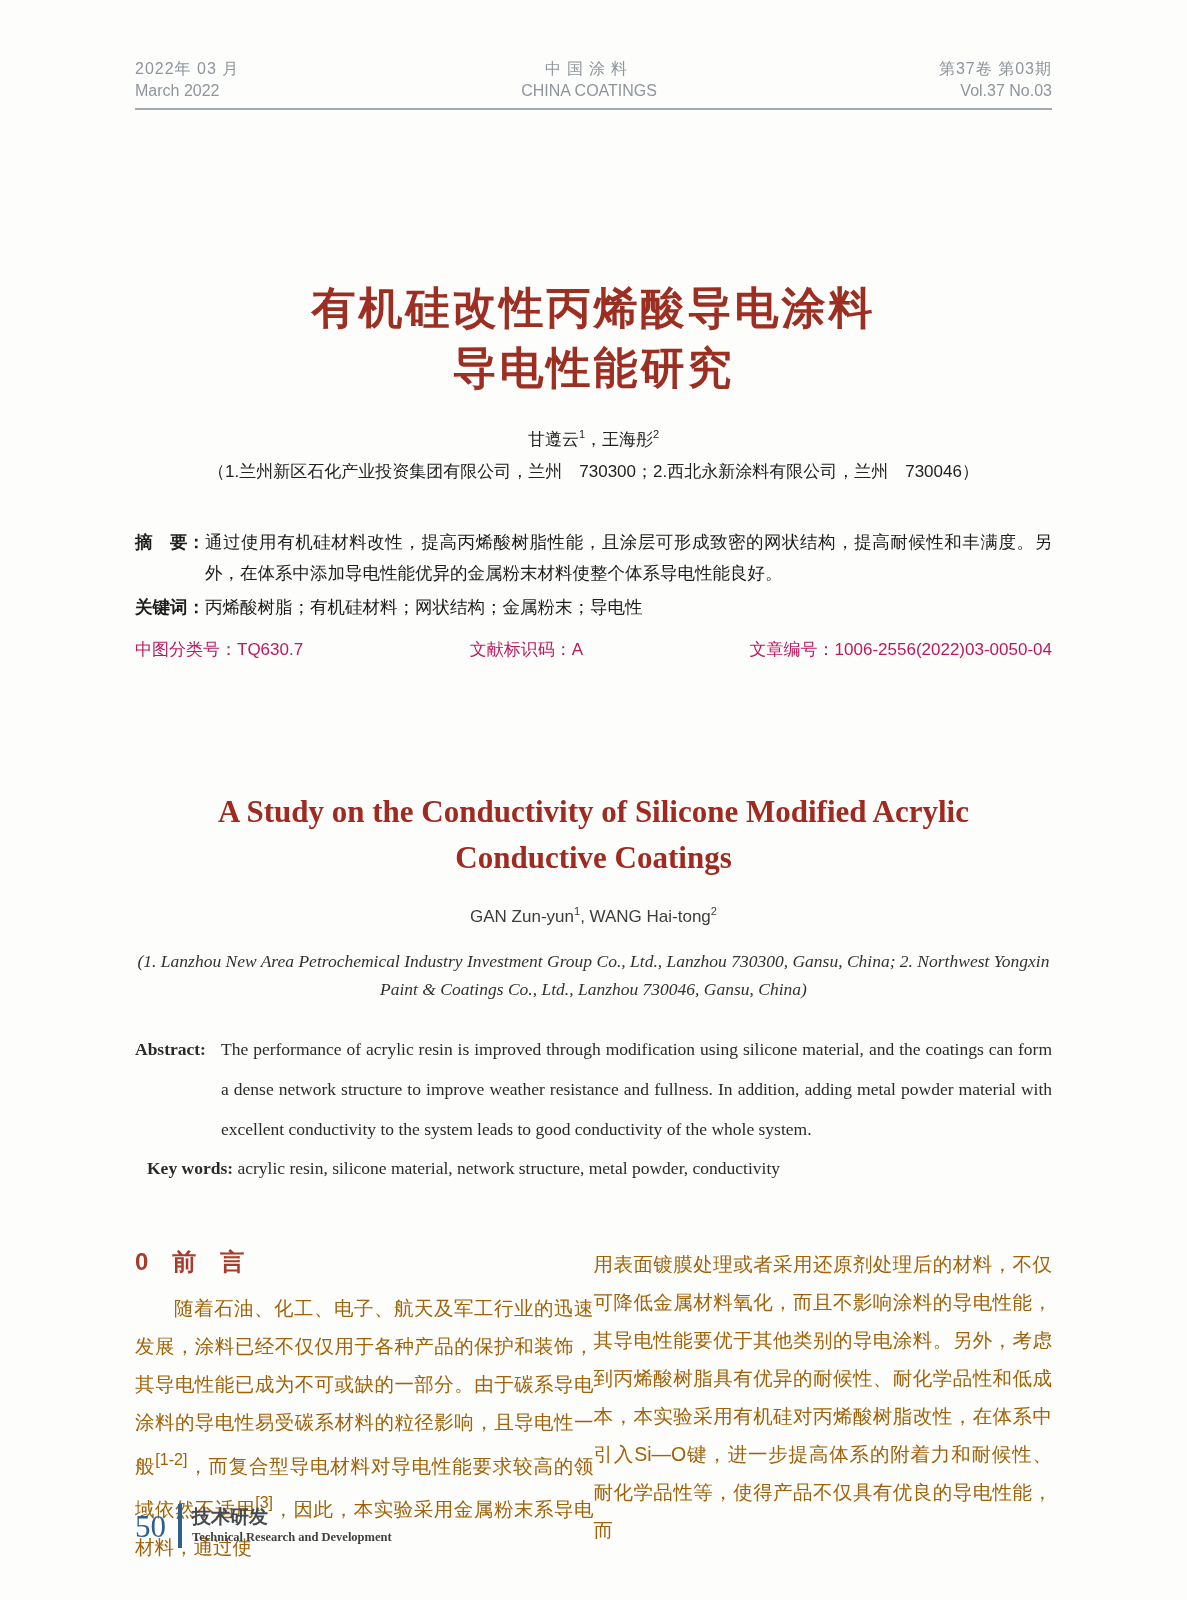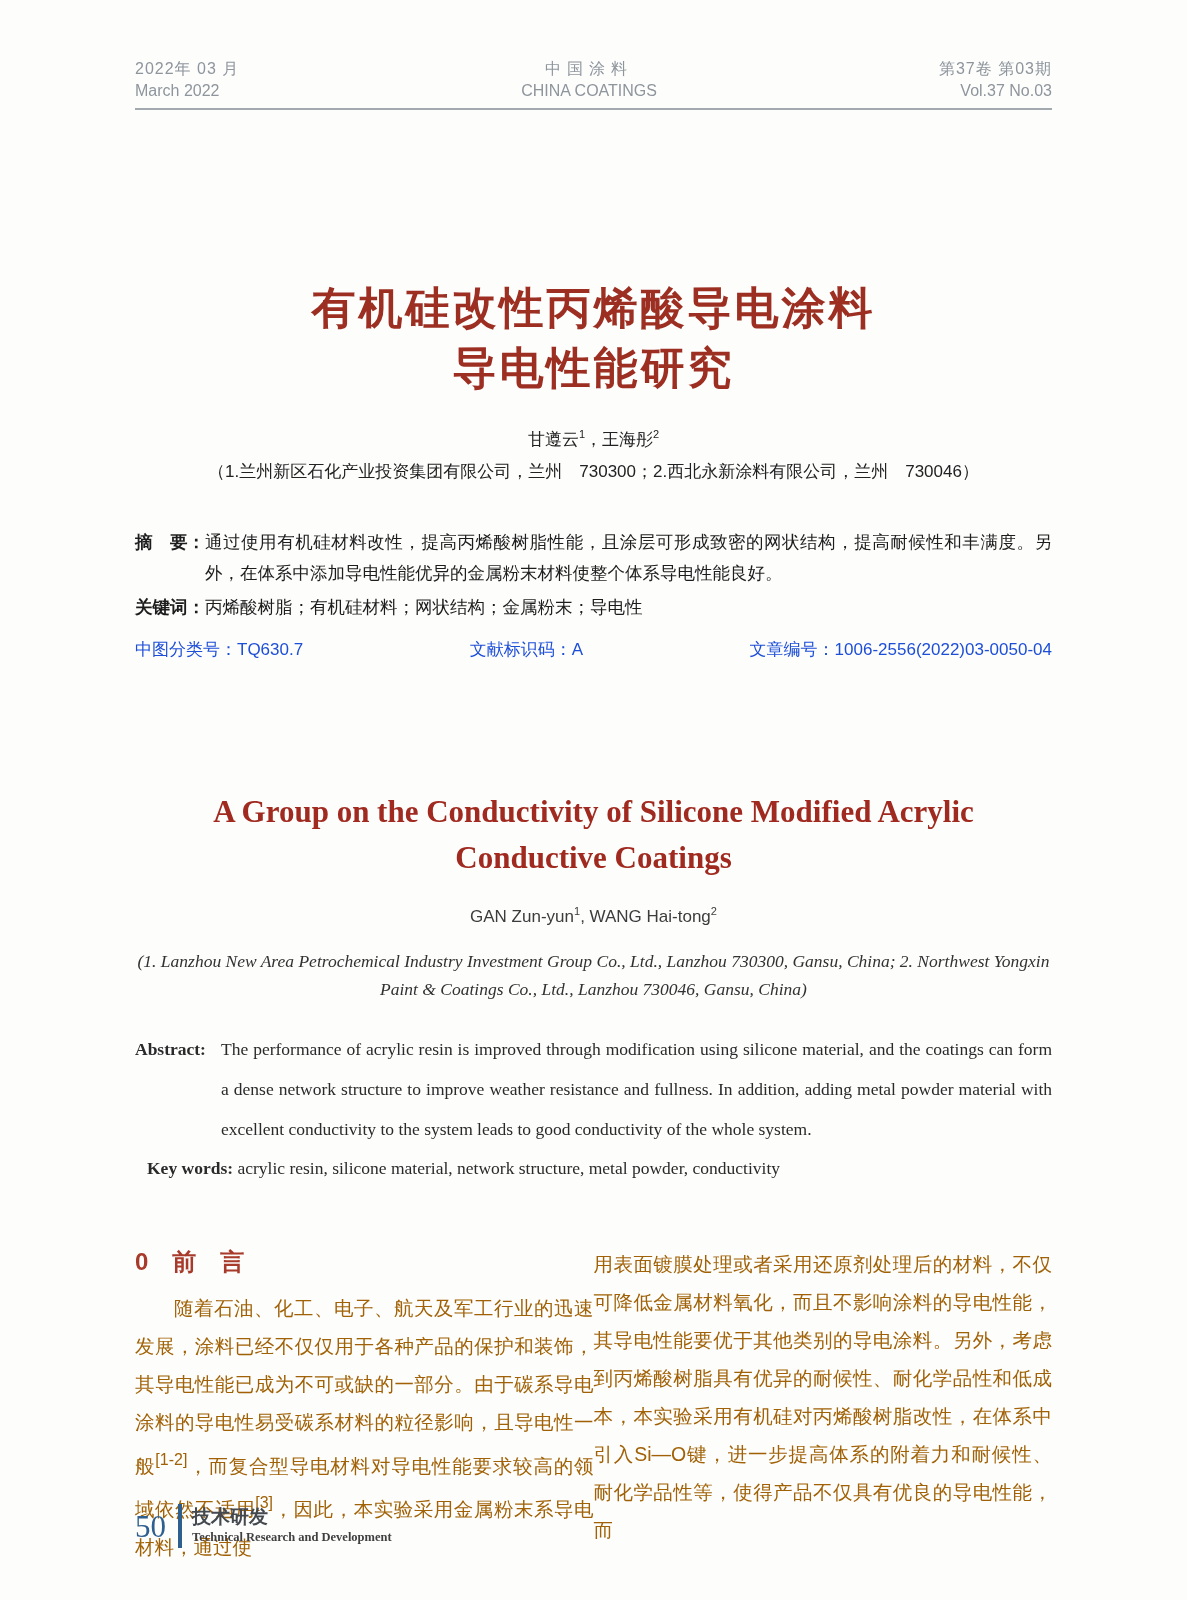--- a/index.html
+++ b/index.html
@@ -50,21 +50,21 @@
     text-align: justify;
     color: #1d1d1d;
   }
   .abstract-cn .lbl { position: absolute; left: 0; top: 0; font-weight: bold; }
   .keywords-cn { margin-top: 3px; font-size: 17.5px; line-height: 30px; }
   .keywords-cn .lbl { font-weight: bold; }
   
   .meta-row {
     margin-top: 16px;
     display: flex; justify-content: space-between;
-    font-size: 17px; color: #1d4ed8; gap: 11px;
+    font-size: 17px; color: #be185d; gap: 11px;
   }
   .doi-line {
     margin-top: 13px;
     font-family: "Liberation Serif", serif;
     font-size: 17px; color: #1d1d1d;
   }
   
   .title-en {
     margin-top: 128px;
     text-align: center;
@@ -170,21 +170,21 @@
     <span class="lbl">关键词：</span><span>丙烯酸树脂；有机硅材料；网状结构；金属粉末；导电性</span>
   </div>
 
   <div class="meta-row">
     <span>中图分类号：TQ630.7</span>
     <span>文献标识码：A</span>
     <span>文章编号：1006-2556(2022)03-0050-04</span>
   </div>
 
   <h2 class="title-en">
-    <span>A Group on the Conductivity of Silicone Modified Acrylic</span><br>
+    <span>A Study on the Conductivity of Silicone Modified Acrylic</span><br>
     <span>Conductive Coatings</span>
   </h2>
 
   <div class="authors-en">
     <span>GAN Zun-yun</span><sup>1</sup><span>, </span><span>WANG Hai-tong</span><sup>2</sup>
   </div>
 
   <div class="affil-en">
     <span>(1. Lanzhou New Area Petrochemical Industry Investment Group Co., Ltd., Lanzhou 730300, Gansu, China; 2. Northwest Yongxin</span><br>
     <span>Paint &amp; Coatings Co., Ltd., Lanzhou 730046, Gansu, China)</span>

